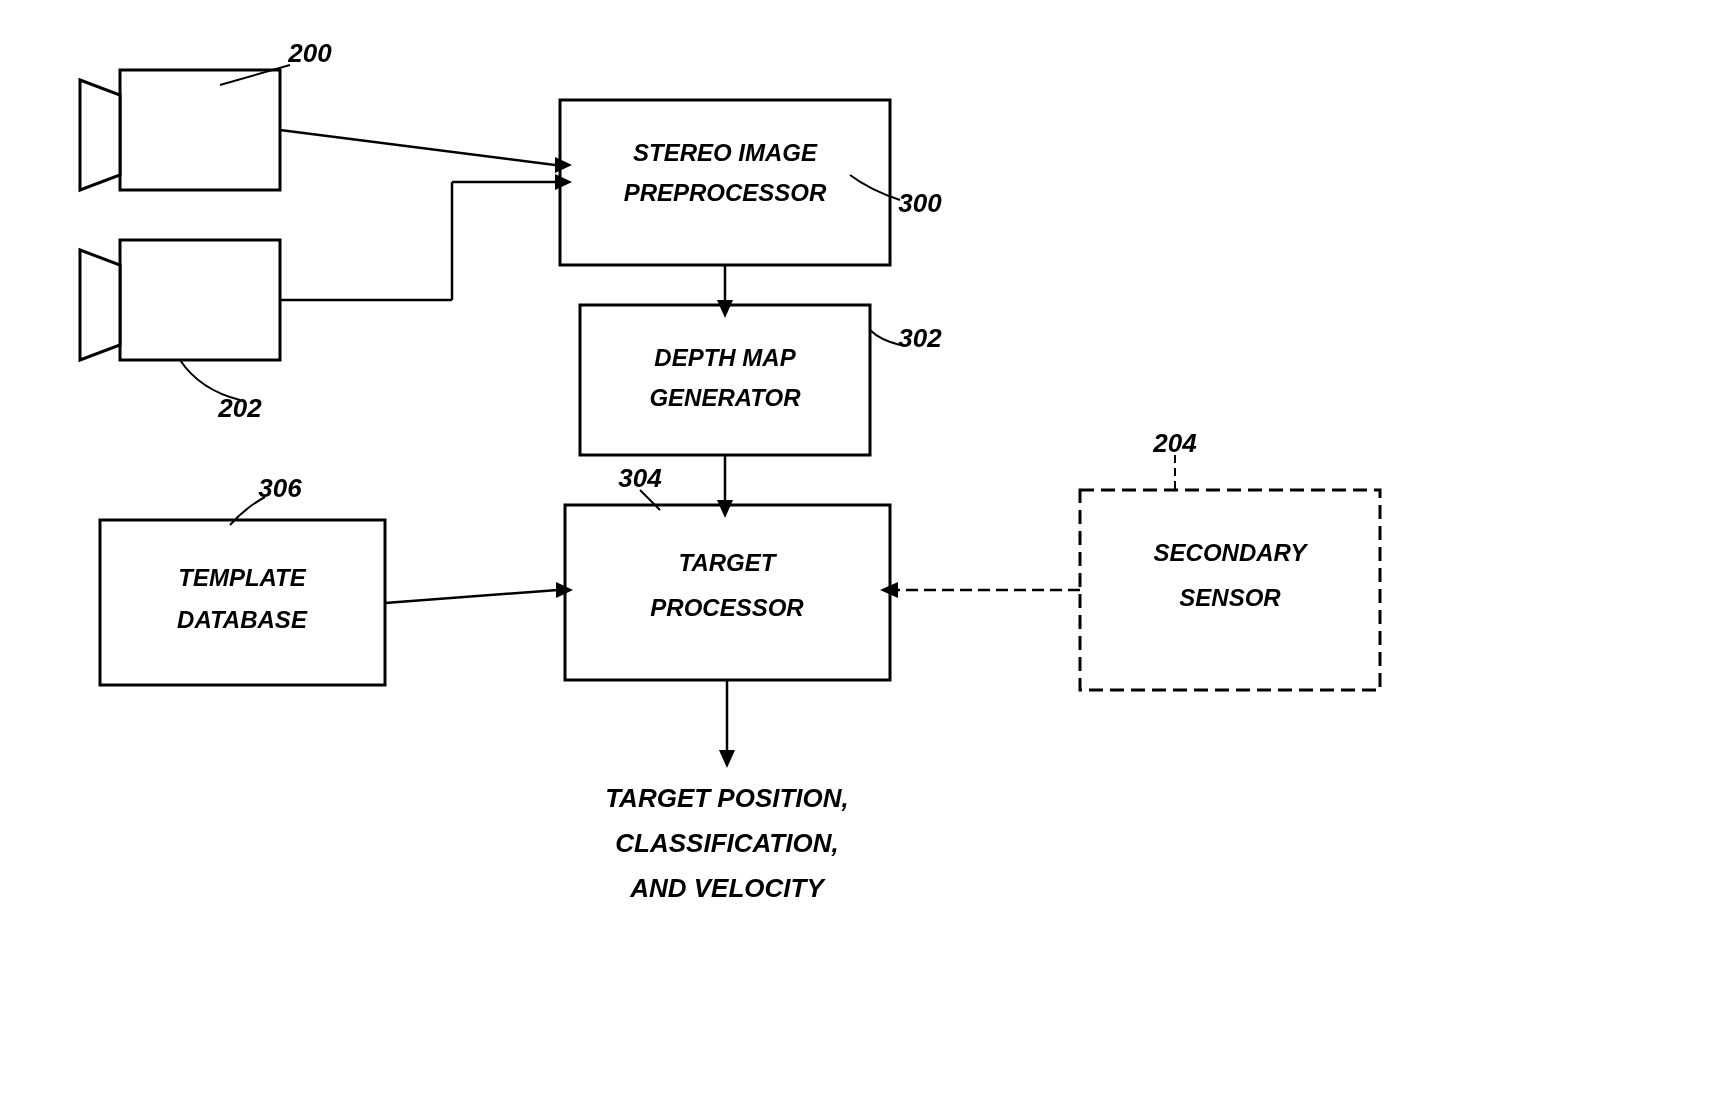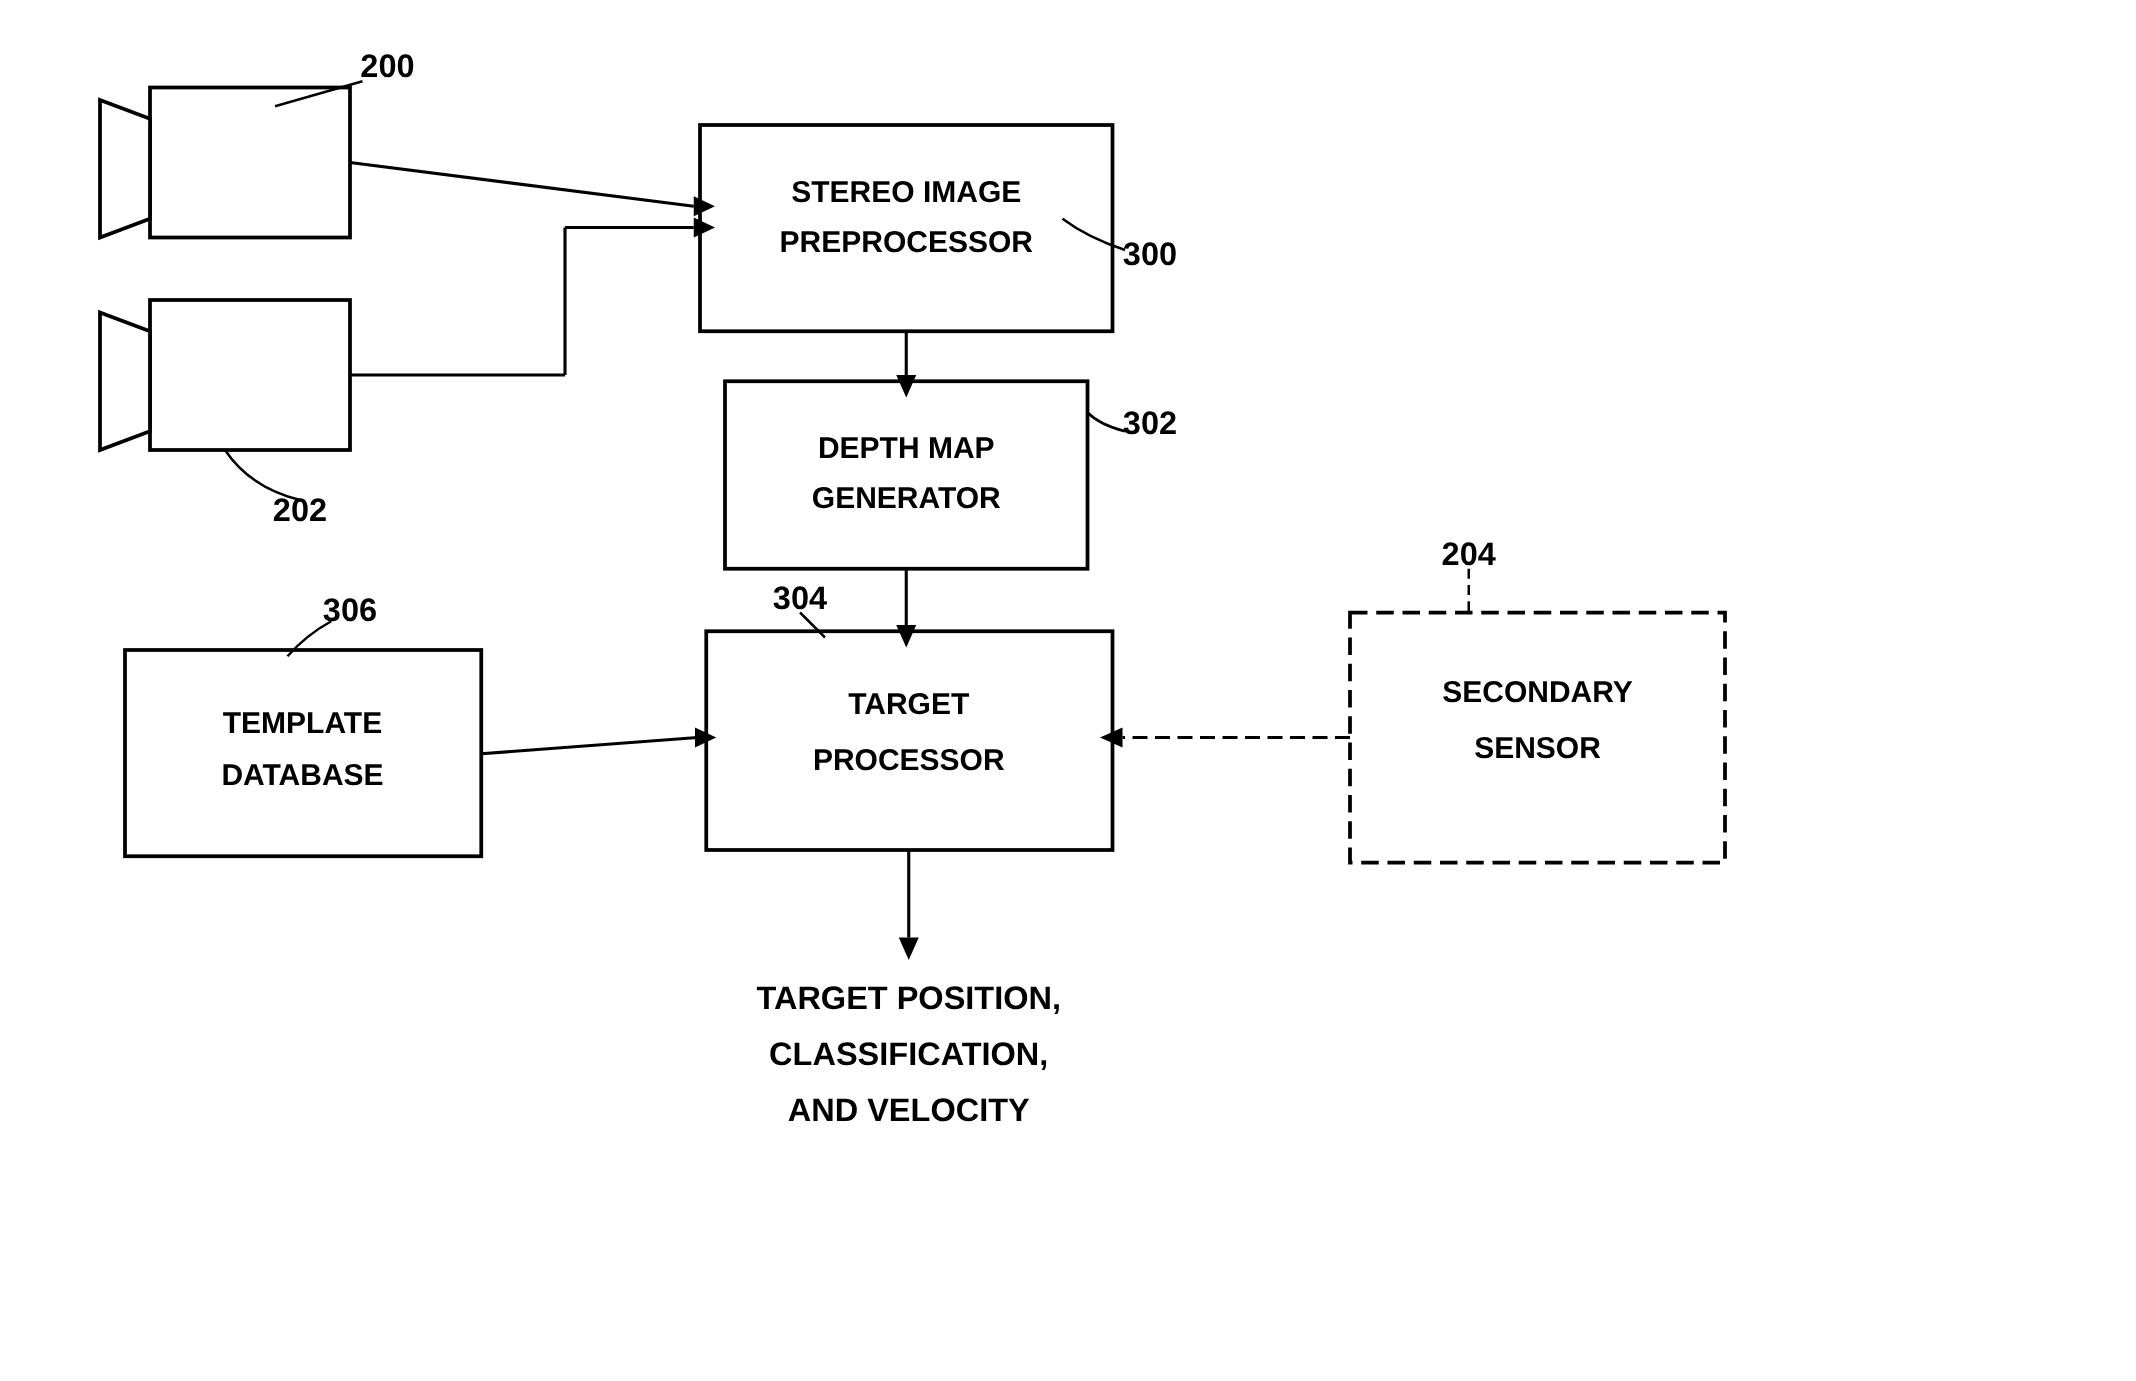--- a/index.html
+++ b/index.html
@@ -8,20 +8,21 @@
       height: 1105px;
       background: #fff;
       font-family: Arial, sans-serif;
       position: relative;
       overflow: hidden;
     }
     .diagram-container {
       width: 1470px;
       height: 1105px;
       position: relative;
+      font-style: italic;
     }
     svg.main-svg {
       width: 1709px;
       height: 1105px;
       position: absolute;
       top: 0;
       left: 0;
     }
     .label-small {
       font-family: Arial, sans-serif;

